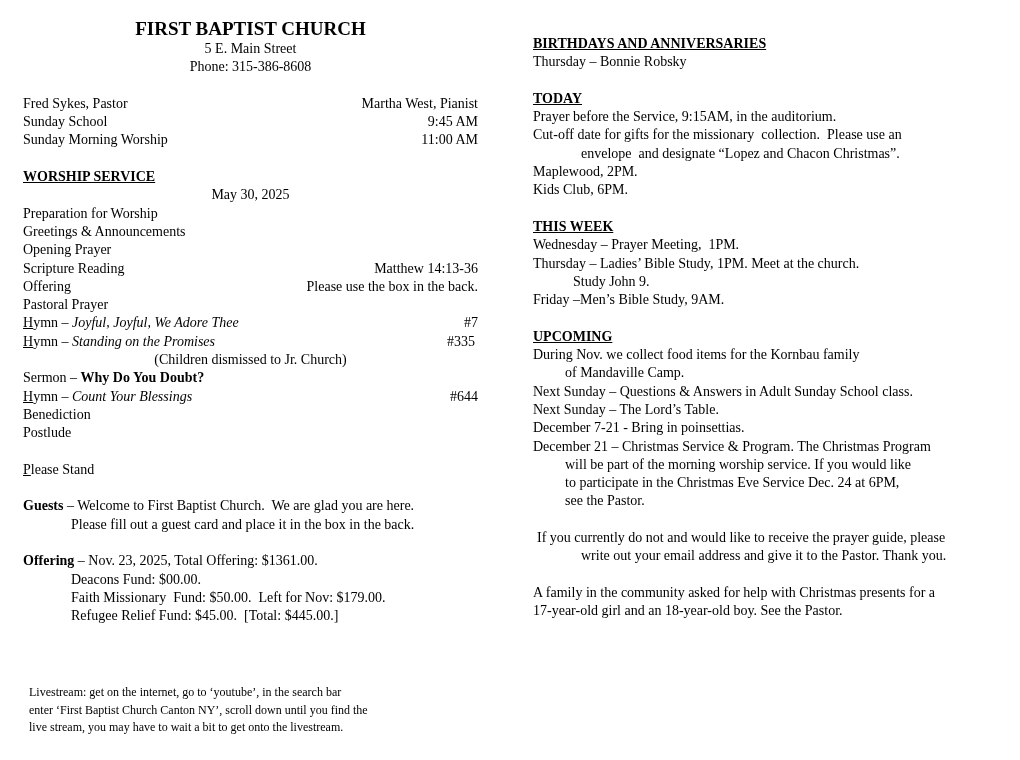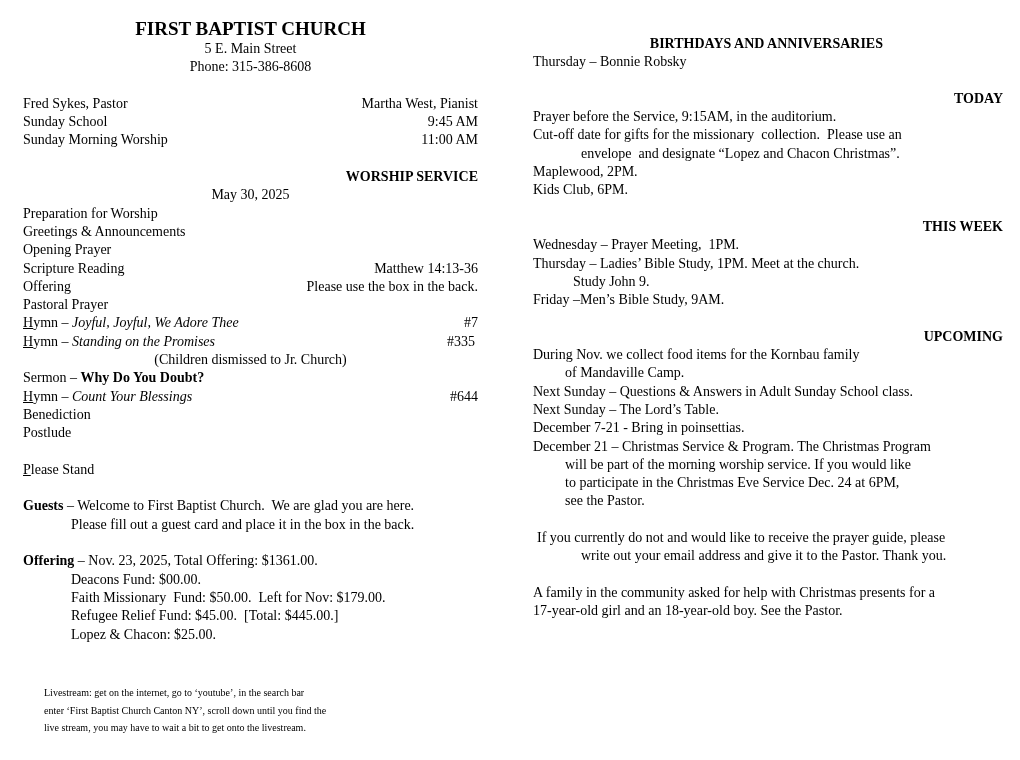--- a/index.html
+++ b/index.html
@@ -8,30 +8,30 @@
       font-family: "Liberation Serif", "DejaVu Serif", serif;
       font-size: 14px; color: #000; line-height: 18.3px;
     }
     .col { position: absolute; top: 0; }
     .left { left: 23px; width: 455px; }
     .right { left: 533px; width: 470px; }
     .title { text-align: center; font-weight: bold; font-size: 19px; margin-top: 18px; line-height: 22px; }
     .center { text-align: center; }
     .row { display: flex; justify-content: space-between; white-space: pre; gap: 20px; }
     .line { white-space: pre; }
-    .heading { text-align: right; font-weight: bold; }
+    .heading { text-align: left; font-weight: bold; text-decoration: underline; }
     .gap { height: 18.3px; }
     .indent1 { padding-left: 48px; }
     .indent2 { padding-left: 32px; }
     .indent3 { padding-left: 40px; }
     .indent4 { padding-left: 48px; }
     u { text-decoration: underline; }
     i { font-style: italic; }
     b { font-weight: bold; }
-    .livestream { position: absolute; left: 44px; top: 684px; width: 470px; line-height: 17.5px; font-size: 10px; }
+    .livestream { position: absolute; left: 29px; top: 684px; width: 470px; line-height: 17.5px; font-size: 12px; }
   </style>
 </head>
 <body>
 
 <div class="col left">
   <div class="title">FIRST BAPTIST CHURCH</div>
   <div class="center">5 E. Main Street</div>
   <div class="center">Phone: 315-386-8608</div>
   <div class="gap"></div>
 
@@ -86,21 +86,20 @@
   <div class="gap"></div>
 
   <div class="line"><b>Guests</b><span> – Welcome to First Baptist Church.  We are glad you are here.</span></div>
   <div class="line indent1">Please fill out a guest card and place it in the box in the back.</div>
   <div class="gap"></div>
 
   <div class="line"><b>Offering</b><span> – Nov. 23, 2025, Total Offering: $1361.00.</span></div>
   <div class="line indent1">Deacons Fund: $00.00.</div>
   <div class="line indent1">Faith Missionary  Fund: $50.00.  Left for Nov: $179.00.</div>
   <div class="line indent1">Refugee Relief Fund: $45.00.  [Total: $445.00.]</div>
-  <div class="line indent1">Lopez &amp; Chacon: $25.00.</div>
 </div>
 
 <div class="livestream">
   <div class="line">Livestream: get on the internet, go to ‘youtube’, in the search bar</div>
   <div class="line">enter ‘First Baptist Church Canton NY’, scroll down until you find the</div>
   <div class="line">live stream, you may have to wait a bit to get onto the livestream.</div>
 </div>
 
 <div class="col right" style="top:35px">
   <div class="heading" style="padding-right:120px">BIRTHDAYS AND ANNIVERSARIES</div>

